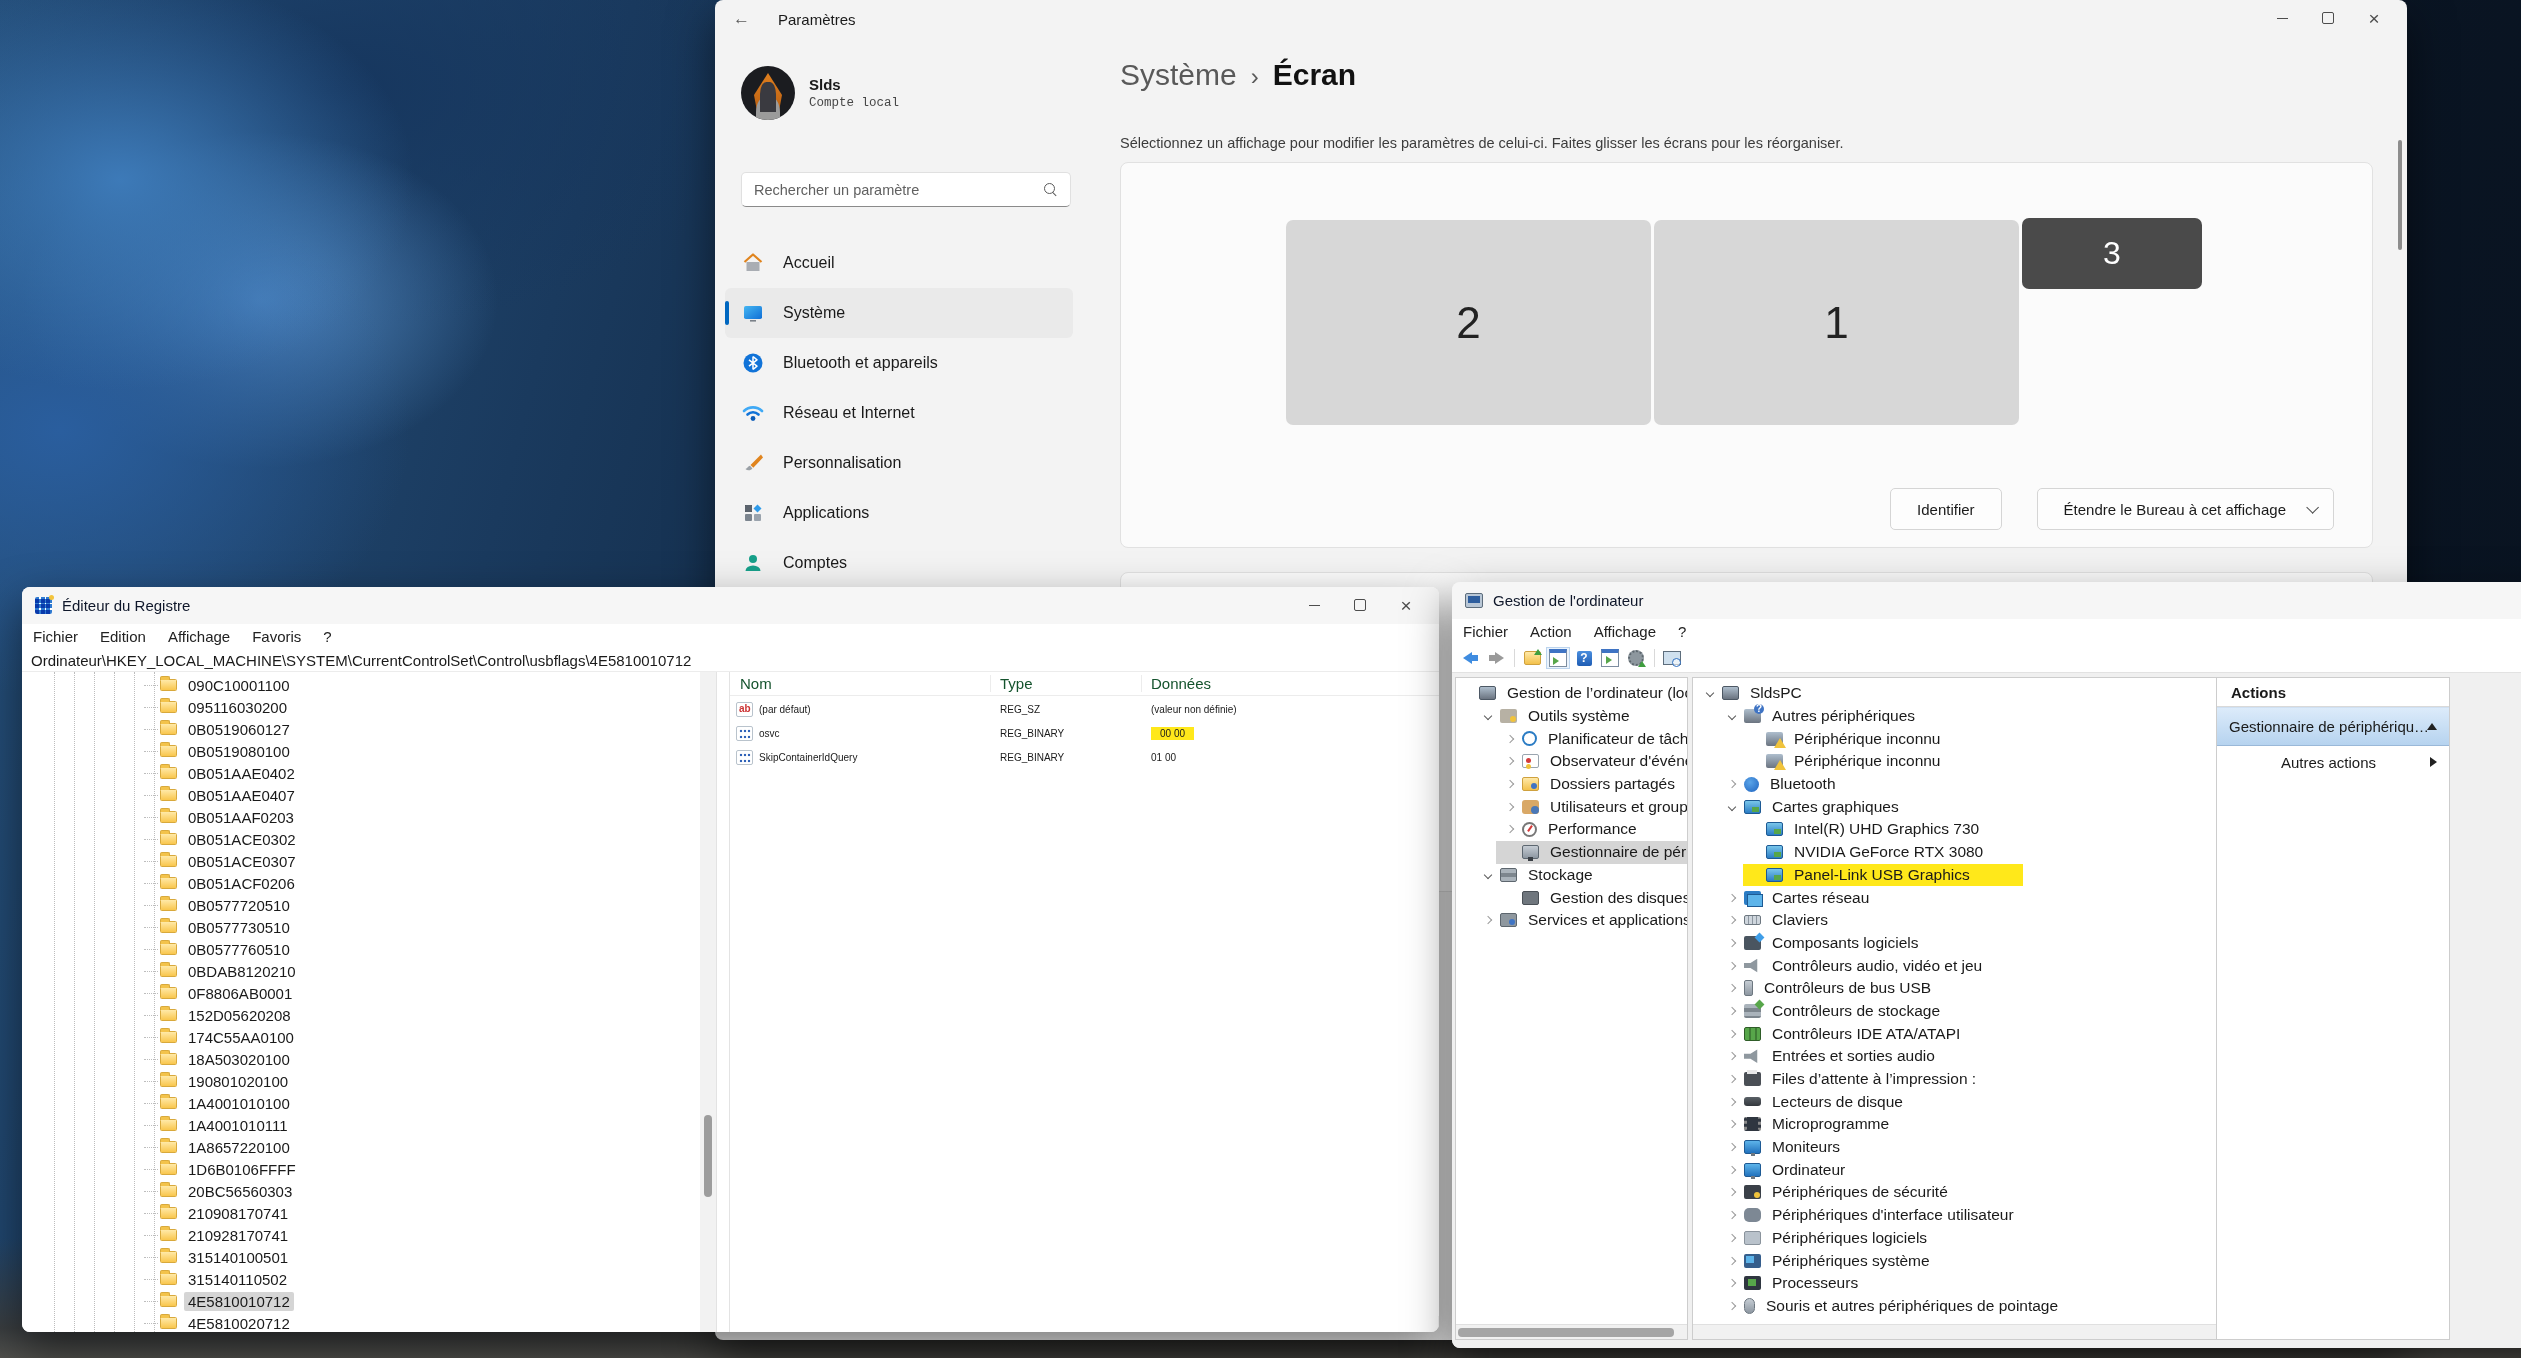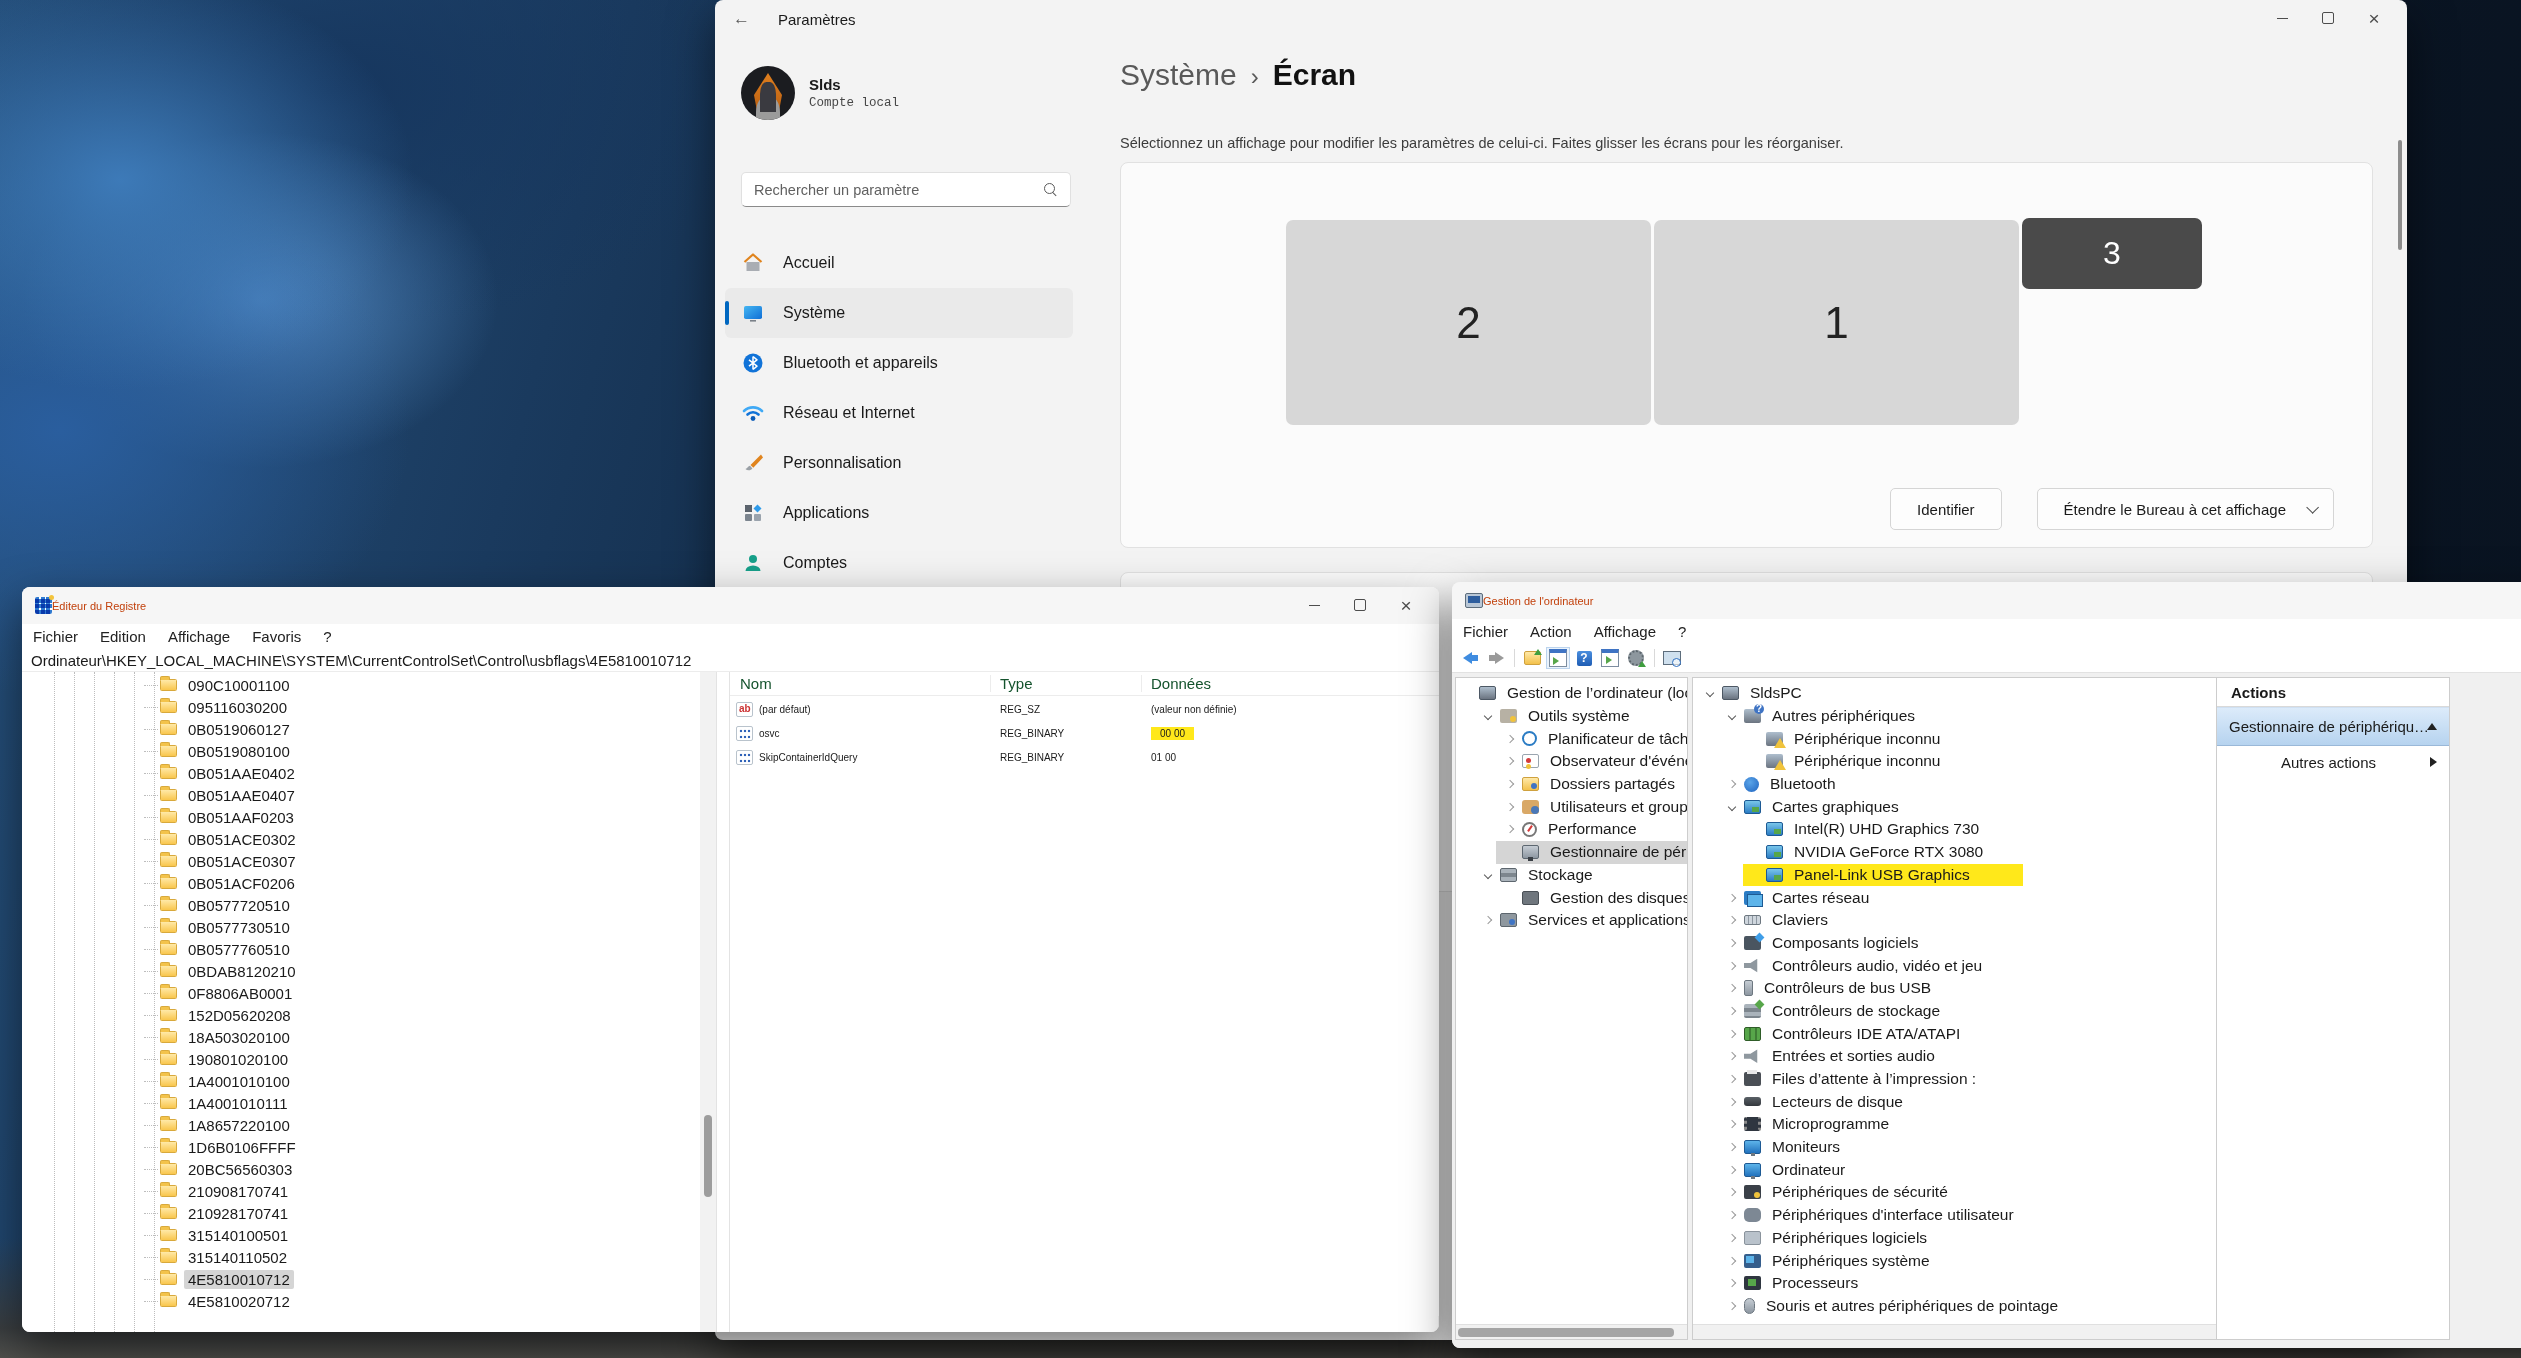--- a/index.html
+++ b/index.html
@@ -61,21 +61,21 @@
   .mon-num{font-size:44px;font-weight:300;color:#222;}
   .mon-3 .mon-num{color:#fff;font-size:32px;}
   .s-btnrow{position:absolute;right:38px;top:325px;display:flex;gap:35px;}
   .s-btn{height:42px;background:#fdfdfd;border:1px solid #d5d5d5;border-radius:5px;display:flex;align-items:center;justify-content:center;font-size:15px;padding:0 26px;}
   .s-btn.extend{padding-right:18px;}
   .chev-dn{margin-left:20px;width:9px;height:9px;border-right:1.4px solid #4d4d4d;border-bottom:1.4px solid #4d4d4d;transform:rotate(45deg) translateY(-3px);}
   .s-scroll{position:absolute;right:5px;top:140px;width:4px;height:110px;border-radius:2px;background:#8d8d8d;}
 
   
   .c-titlebar{position:absolute;left:0;top:0;width:100%;height:37px;display:flex;align-items:center;background:#f6f6f6;}
-  .c-title{font-size:11px;color:#c2410c;white-space:nowrap;}
+  .c-title{font-size:15px;color:#0f172a;margin-left:10px;white-space:nowrap;}
   .c-menubar{position:absolute;left:0;width:100%;display:flex;align-items:center;background:#fff;font-size:15px;color:#222;}
   .c-menubar span{margin-right:0;padding:0 11px;}
 
   
   .w-regedit{left:22px;top:587px;width:1417px;height:745px;background:#fff;z-index:2;}
   .re-appicon{width:17px;height:17px;margin-left:13px;position:relative;flex:0 0 auto;
     background:repeating-linear-gradient(0deg,#2f7ad1 0 4px,#fff 4px 5.6px),repeating-linear-gradient(90deg,#2f7ad1 0 4px,#fff 4px 5.6px);background-blend-mode:multiply;border-radius:2px;}
   .re-appicon::after{content:"";position:absolute;right:-2px;top:-2px;width:5px;height:5px;border-radius:50%;background:#f3c43d;}
   .re-menubar{top:37px;height:25px;}
   .re-address{position:absolute;left:0;top:62px;width:100%;height:23px;background:#fff;border-bottom:1px solid #ececec;font-size:15px;display:flex;align-items:center;padding-left:9px;white-space:nowrap;}
@@ -441,20 +441,25 @@
               <span class="re-key-lbl">0F8806AB0001</span>
             </div>
             <div class="re-row">
               <span class="re-dots"></span>
               <span class="ic-folder"></span>
               <span class="re-key-lbl">152D05620208</span>
             </div>
             <div class="re-row">
               <span class="re-dots"></span>
               <span class="ic-folder"></span>
+              <span class="re-key-lbl">174C55AA0100</span>
+            </div>
+            <div class="re-row">
+              <span class="re-dots"></span>
+              <span class="ic-folder"></span>
               <span class="re-key-lbl">18A503020100</span>
             </div>
             <div class="re-row">
               <span class="re-dots"></span>
               <span class="ic-folder"></span>
               <span class="re-key-lbl">190801020100</span>
             </div>
             <div class="re-row">
               <span class="re-dots"></span>
               <span class="ic-folder"></span>

